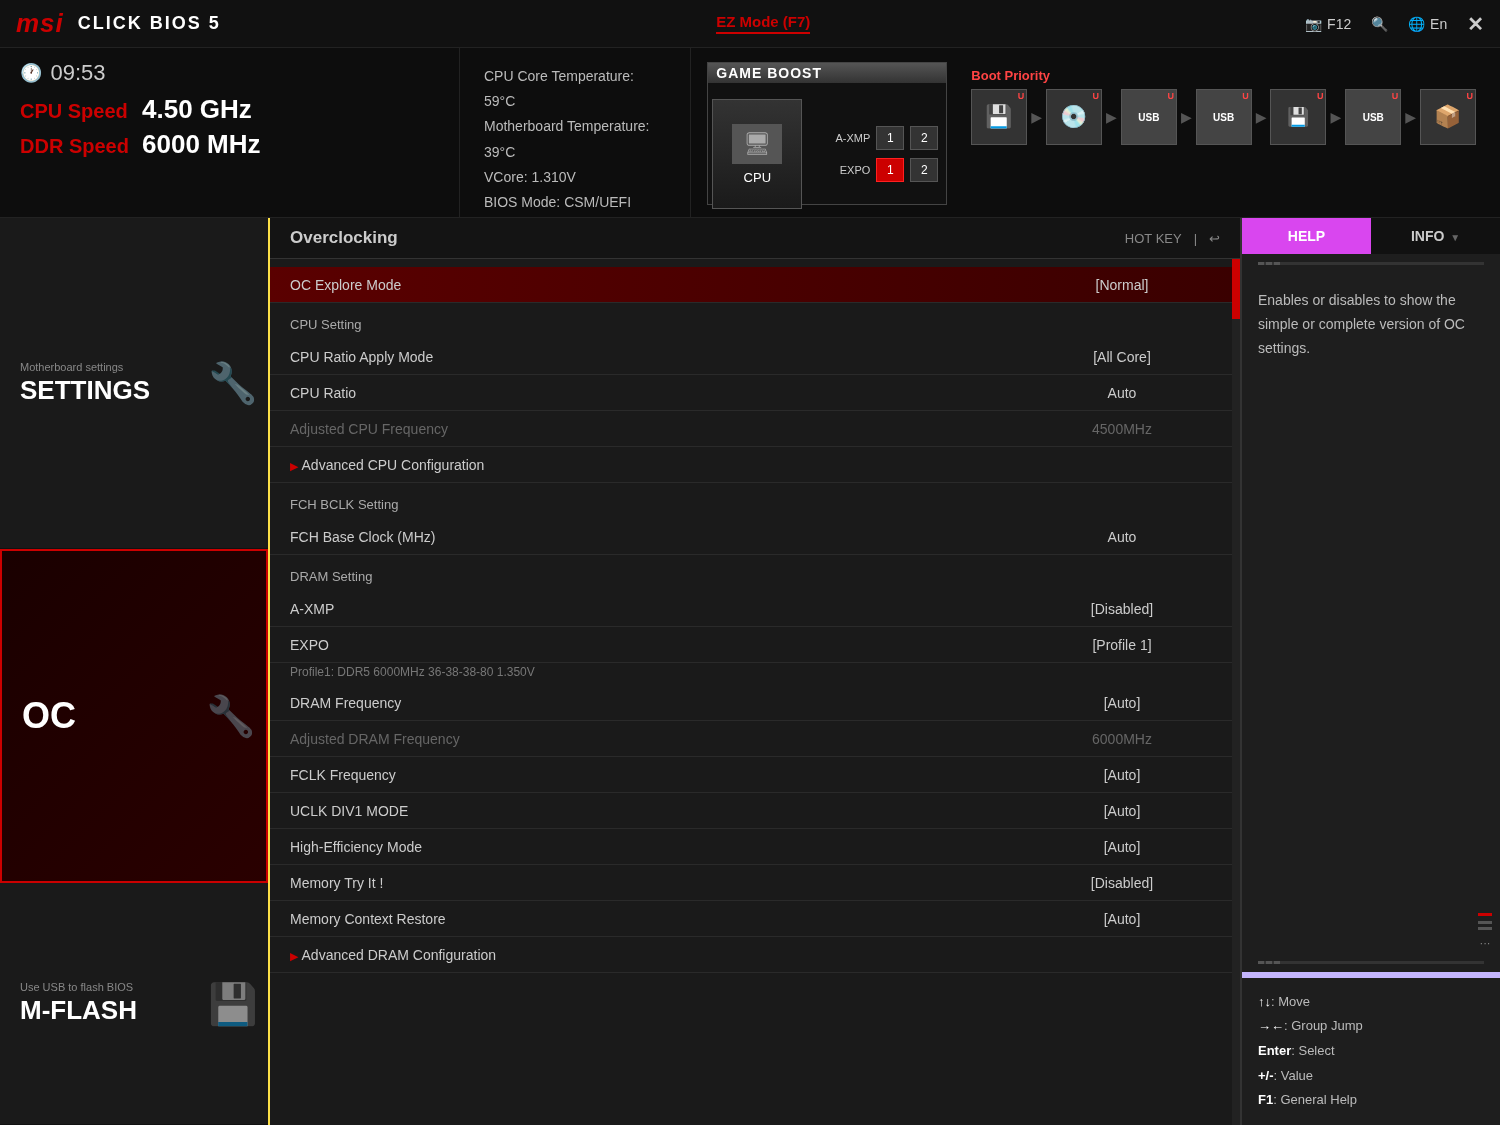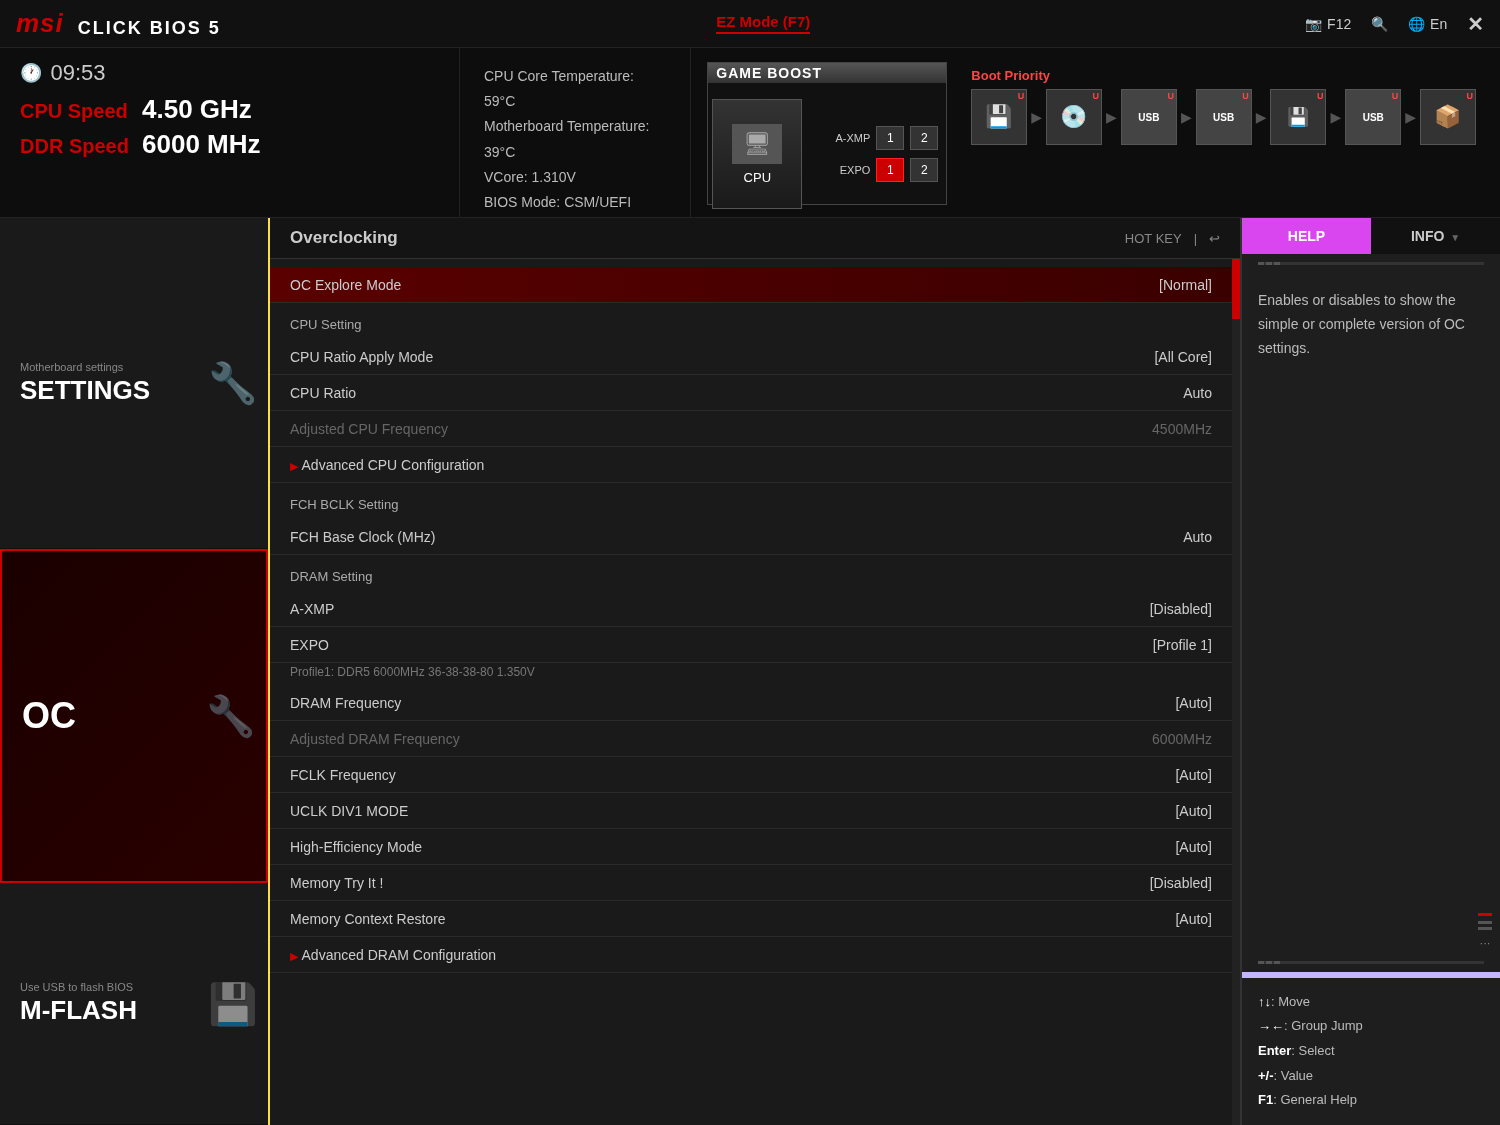--- a/index.html
+++ b/index.html
@@ -361,21 +361,21 @@
     }
     .setting-name.link-item::before {
       content: '▶ ';
       color: #cc0000;
       font-size: 11px;
     }
     .setting-value {
       color: #ccc;
       font-size: 14px;
       min-width: 180px;
-      text-align: right;
+      text-align: center;
     }
     .setting-value.bracketed { color: #ccc; }
     .setting-value.dimmed-val { color: #666; }
     .profile-info-row {
       padding: 2px 20px 6px;
       color: #777;
       font-size: 12px;
     }
 
     
@@ -445,21 +445,21 @@
       font-size: 13px;
       color: #bbb;
       line-height: 1.9;
     }
     .key-bold { color: #fff; font-weight: bold; }
   </style>
 </head>
 <body>
 
 <div class="top-bar">
-  <div style="display:flex;align-items:flex-end;gap:6px;">
+  <div style="display:flex;align-items:center;gap:6px;">
     <span class="msi-logo"><span>msi</span></span>
     <span class="click-bios">CLICK BIOS 5</span>
   </div>
   <div class="top-center">
     <span class="ez-mode">EZ Mode (F7)</span>
   </div>
   <div class="top-icons">
     <span class="top-icon-btn">
       <span>📷</span>
       <span>F12</span>

